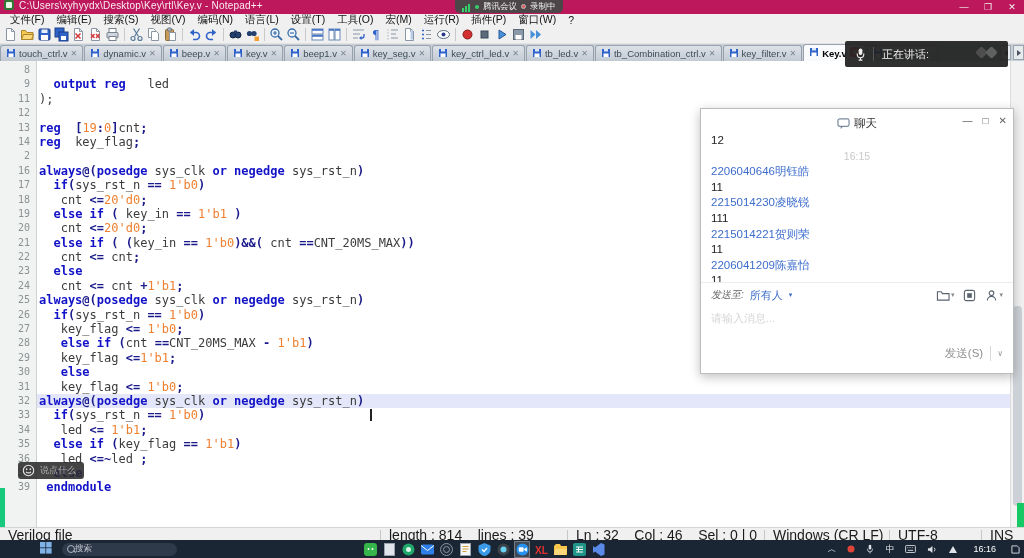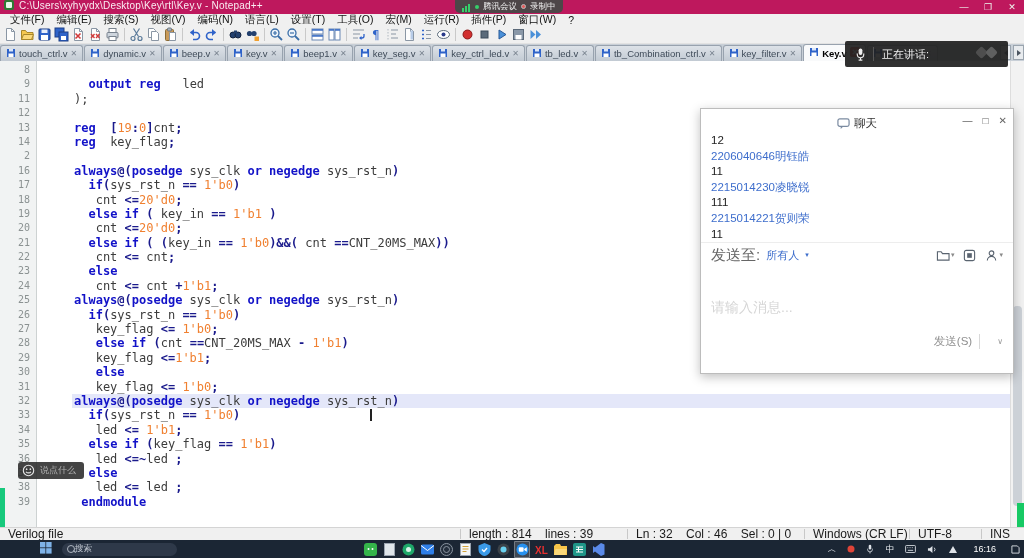--- a/index.html
+++ b/index.html
@@ -28,32 +28,32 @@
   #tab-scroll{position:absolute;right:0;top:45px;display:flex;gap:2px;}
   .tsc{width:9px;height:13px;background:#e8ebee;border:1px solid #9aa4ae;display:flex;align-items:center;justify-content:center;}
   .tri-l{width:0;height:0;border-top:3px solid transparent;border-bottom:3px solid transparent;border-right:4px solid #4a5460;}
   .tri-r{width:0;height:0;border-top:3px solid transparent;border-bottom:3px solid transparent;border-left:4px solid #4a5460;}
   
   #editor{position:absolute;left:0;top:61px;width:1024px;height:466px;background:#fff;overflow:hidden;}
   #gutter-bg{position:absolute;left:0;top:0;width:36px;height:466px;background:#f1f3f3;border-right:1px solid #cdd2d2;}
   #code{position:absolute;left:0;top:2px;width:1014px;}
   .code-row{display:flex;height:14.4px;font-family:"DejaVu Sans Mono",monospace;font-size:12px;line-height:14.4px;}
   .code-row .ln{width:30px;padding-right:7px;text-align:right;color:#8b9292;font-size:10px;flex:none;}
-  .code-row .ct{flex:1;padding-left:2px;white-space:pre;margin-left:35px;}
+  .code-row .ct{flex:1;padding-left:2px;white-space:pre;}
   .code-row.cur .ct{background:#e4e7f9;}
   .tok-p{color:#3c3c3c;}
   .tok-k{color:#1212c8;font-weight:bold;}
   .tok-n{color:#f08030;}
   .tok-o{color:#1a1a8c;font-weight:bold;}
   #caret{position:absolute;left:370px;top:348px;width:1.5px;height:12px;background:#222;}
   #vscroll{position:absolute;right:0;top:0;width:13px;height:466px;background:#f2f2f2;border-left:1px solid #ddd;}
   #vthumb{position:absolute;left:2px;top:245px;width:9px;height:200px;background:#ccd1d7;border-radius:4px;}
   
   #statusbar{position:absolute;left:0;top:527px;width:1024px;height:12px;background:#f0f0f0;border-top:1px solid #d4d4d4;
-             display:flex;align-items:center;font-size:12px;color:#1a1a1a;}
+             display:flex;align-items:flex-end;font-size:14px;color:#1a1a1a;gap:20px;}
   .sb-cell{padding:0 8px;white-space:pre;border-left:1px solid #c8c8c8;height:10px;line-height:10px;}
   .sb-first{flex:1;border-left:none;}
   
   #green-strip{position:absolute;left:0;top:488px;width:5px;height:39px;background:#17c97c;}
   #green-corner{position:absolute;left:1017px;top:503px;width:7px;height:24px;background:#17c964;}
   #meeting-pill{position:absolute;left:455px;top:0;height:13px;padding:0 7px;background:rgba(72,72,72,.96);
                 border-radius:0 0 5px 5px;display:flex;align-items:center;gap:4px;z-index:40;}
   #meeting-pill .bars i{display:inline-block;width:2px;background:#35d06a;margin-right:1px;vertical-align:bottom;}
   #meeting-pill span{font-size:8.5px;color:#eee;white-space:nowrap;}
   #meeting-pill .green-dot{width:4px;height:4px;border-radius:50%;background:#35d06a;}
@@ -72,28 +72,28 @@
   #chat-header{height:22px;display:flex;align-items:flex-end;justify-content:center;position:relative;flex:none;}
   #chat-header .chat-title{font-size:11.5px;color:#333;display:flex;align-items:center;gap:4px;}
   #chat-header .chat-controls{position:absolute;right:6px;top:0;height:22px;display:flex;align-items:center;gap:10px;}
   #chat-header .cbtn{font-size:10px;color:#666;}
   #chat-msgs{flex:1;overflow:hidden;padding:2px 10px 0 10px;border-bottom:1px solid #ededed;}
   .msg{font-size:11.5px;line-height:15.6px;white-space:nowrap;}
   .msg.name{color:#3d6dcc;}
   .msg.text{color:#222;}
   .msg.time{color:#c9c9c9;text-align:center;font-size:10.5px;}
   #chat-sendto{height:24px;flex:none;display:flex;align-items:center;padding:0 10px;gap:6px;}
-  #chat-sendto .lbl{font-size:15px;color:#666;}
+  #chat-sendto .lbl{font-size:10px;color:#666;font-style:italic;}
   #chat-sendto .val{font-size:11px;color:#3d6dcc;}
   #chat-sendto .car{font-size:7px;color:#3d6dcc;}
   #chat-sendto .tools{margin-left:auto;display:flex;align-items:center;gap:9px;}
   #chat-sendto .tool{display:flex;align-items:center;gap:1px;color:#5a6470;}
   #chat-sendto .tcar{font-size:7px;color:#8a8a8a;}
-  #chat-input{flex:none;height:30px;padding:4px 10px 0 10px;font-size:14px;color:#d6d6d6;margin-top:28px;}
-  #chat-sendrow{flex:none;height:24px;display:flex;align-items:center;justify-content:flex-end;padding:0 10px 20px 0;gap:11px;}
+  #chat-input{flex:none;height:30px;padding:4px 10px 0 10px;font-size:11px;color:#d6d6d6;}
+  #chat-sendrow{flex:none;height:24px;display:flex;align-items:center;justify-content:flex-end;padding:0 10px 8px 0;gap:0;}
   #chat-sendrow .send-btn{font-size:11.5px;color:#8f8f8f;padding-right:7px;border-right:1px solid #d8d8d8;}
   #chat-sendrow .send-car{font-size:8px;color:#9a9a9a;padding-left:6px;}
   
   #taskbar{position:absolute;left:0;top:540px;width:1024px;height:18px;background:#1b2634;z-index:50;display:flex;align-items:center;}
   #start-btn{margin-left:40px;flex:none;}
   #tb-search{margin-left:10px;width:110px;height:13px;background:#2e3949;border-radius:7px;display:flex;align-items:center;
              padding-left:5px;gap:0;flex:none;}
   #tb-search .mag{width:6px;height:6px;border:1.2px solid #aeb6c0;border-radius:50%;position:relative;}
   #tb-search .mag:after{content:"";position:absolute;left:5px;top:5px;width:3px;height:1.2px;background:#aeb6c0;transform:rotate(45deg);}
   #tb-search span{font-size:8.5px;color:#c3c9d2;}
@@ -563,24 +563,20 @@
             <span class="ln">35</span>
             <span class="ct"><span class="tok-p">  </span><span class="tok-k">else</span><span class="tok-p"> </span><span class="tok-k">if</span><span class="tok-p"> </span><span class="tok-o">(</span><span class="tok-p">key_flag </span><span class="tok-o">==</span><span class="tok-p"> </span><span class="tok-n">1'b1</span><span class="tok-o">)</span></span>
           </div>
           <div class="code-row">
             <span class="ln">36</span>
             <span class="ct"><span class="tok-p">   led </span><span class="tok-o">&lt;=~</span><span class="tok-p">led </span><span class="tok-o">;</span></span>
           </div>
           <div class="code-row">
             <span class="ln">37</span>
             <span class="ct"><span class="tok-p">  </span><span class="tok-k">else</span></span>
-          </div>
-          <div class="code-row">
-            <span class="ln">38</span>
-            <span class="ct"><span class="tok-p">   led </span><span class="tok-o">&lt;=</span><span class="tok-p"> led </span><span class="tok-o">;</span></span>
           </div>
           <div class="code-row">
             <span class="ln">39</span>
             <span class="ct"><span class="tok-p"> </span><span class="tok-k">endmodule</span></span>
           </div>
         </div>
       <div id="caret"></div>
       <div id="vscroll">
           <div id="vthumb"></div>
         </div>
@@ -640,20 +636,21 @@
         <span>聊天</span>
       </span>
       <span class="chat-controls">
         <span class="cbtn">—</span>
         <span class="cbtn">□</span>
         <span class="cbtn">✕</span>
       </span>
     </div>
     <div id="chat-msgs">
         <div class="msg text">12</div>
+        <div class="msg time">16:15</div>
         <div class="msg name">2206040646明钰皓</div>
         <div class="msg text">11</div>
         <div class="msg name">2215014230凌晓锐</div>
         <div class="msg text">111</div>
         <div class="msg name">2215014221贺则荣</div>
         <div class="msg text">11</div>
         <div class="msg name">2206041209陈嘉怡</div>
         <div class="msg text">11</div>
       </div>
     <div id="chat-sendto">

